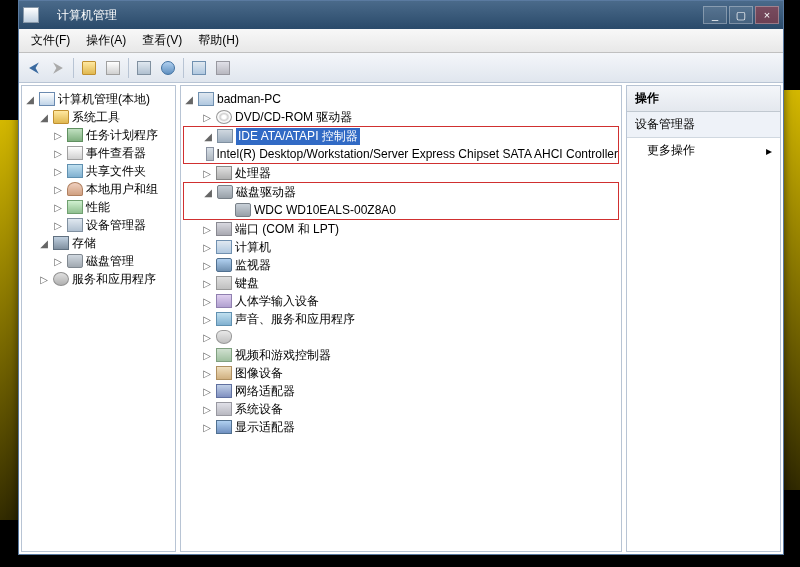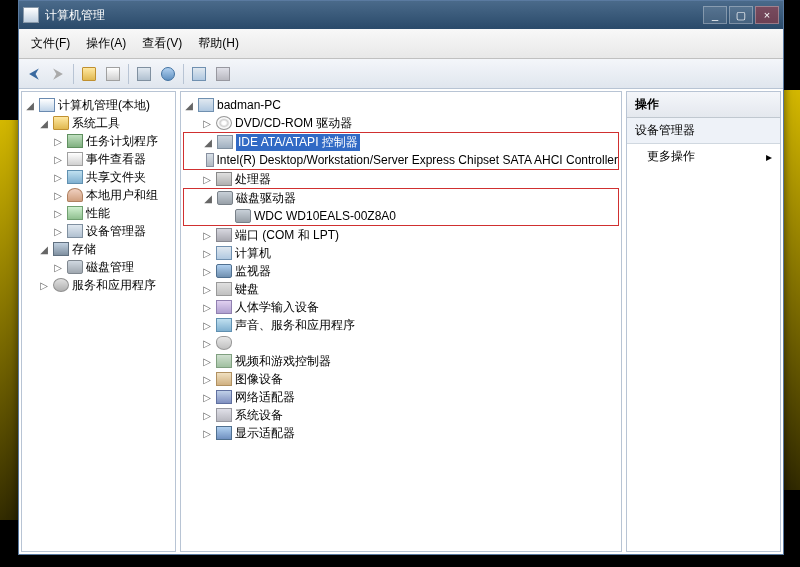--- a/index.html
+++ b/index.html
@@ -2,25 +2,25 @@
 <html><head>
 <meta charset="utf-8">
 <style>
 * { margin: 0; padding: 0; box-sizing: border-box; font-family: "Microsoft YaHei", Tahoma, sans-serif; font-size: 12px; }
 body { background: #000; width: 800px; height: 567px; position: relative; overflow: hidden; }
 .bg-left { position: absolute; left: 0; top: 120px; width: 22px; height: 400px; background: linear-gradient(135deg, #d4b800 0%, #2a2400 100%); }
 .bg-right { position: absolute; right: 0; top: 90px; width: 18px; height: 400px; background: linear-gradient(225deg, #d4b800 0%, #2a2400 100%); }
 .window { position: absolute; left: 18px; top: 0; right: 16px; bottom: 12px; background: #fff; border: 1px solid #5a7aa0; box-shadow: 0 0 8px rgba(0,0,0,0.5); display: flex; flex-direction: column; }
 .titlebar { height: 28px; background: linear-gradient(#4a6a8a, #2a4a6a); display: flex; align-items: center; color: #fff; padding: 0 4px; }
 .titlebar .ticon { width: 16px; height: 16px; background: linear-gradient(#fff,#c0d0e0); border: 1px solid #89a; margin-right: 6px; }
-.titlebar .wtitle { flex: 1; font-size: 12px; }
+.titlebar .wtitle { flex: 1; font-size: 12px; margin-left: 12px; }
 .winbtns { display: flex; gap: 2px; }
 .winbtns div { width: 24px; height: 18px; background: rgba(255,255,255,0.1); border: 1px solid rgba(255,255,255,0.3); color: #fff; text-align: center; line-height: 16px; font-size: 11px; cursor: pointer; }
 .winbtns .close { background: rgba(200,40,40,0.4); }
-.menubar { height: 30px; background: linear-gradient(#f8f8f8,#e8e8e8); border-bottom: 1px solid #c0c0c0; display: flex; align-items: center; padding: 0 4px; }
+.menubar { height: 24px; background: linear-gradient(#f8f8f8,#e8e8e8); border-bottom: 1px solid #c0c0c0; display: flex; align-items: center; padding: 0 4px; }
 .menubar span { padding: 2px 8px; cursor: pointer; }
 .toolbar { height: 30px; background: linear-gradient(#f4f6fa,#e0e6ee); border-bottom: 1px solid #b8c4d4; display: flex; align-items: center; padding: 0 4px; gap: 2px; }
 .tbtn { width: 22px; height: 22px; border: 1px solid transparent; display: flex; align-items: center; justify-content: center; cursor: pointer; }
 .tsep { width: 1px; height: 20px; background: #b8c4d4; margin: 0 2px; }
 .arrow { font-size: 14px; color: #3a6aa0; }
 .body { flex: 1; display: flex; min-height: 0; }
 .pane { border: 1px solid #b8c4d4; margin: 2px; background: #fff; overflow: auto; }
 .left-pane { width: 155px; }
 .center-pane { flex: 1; }
 .right-pane { width: 155px; }

